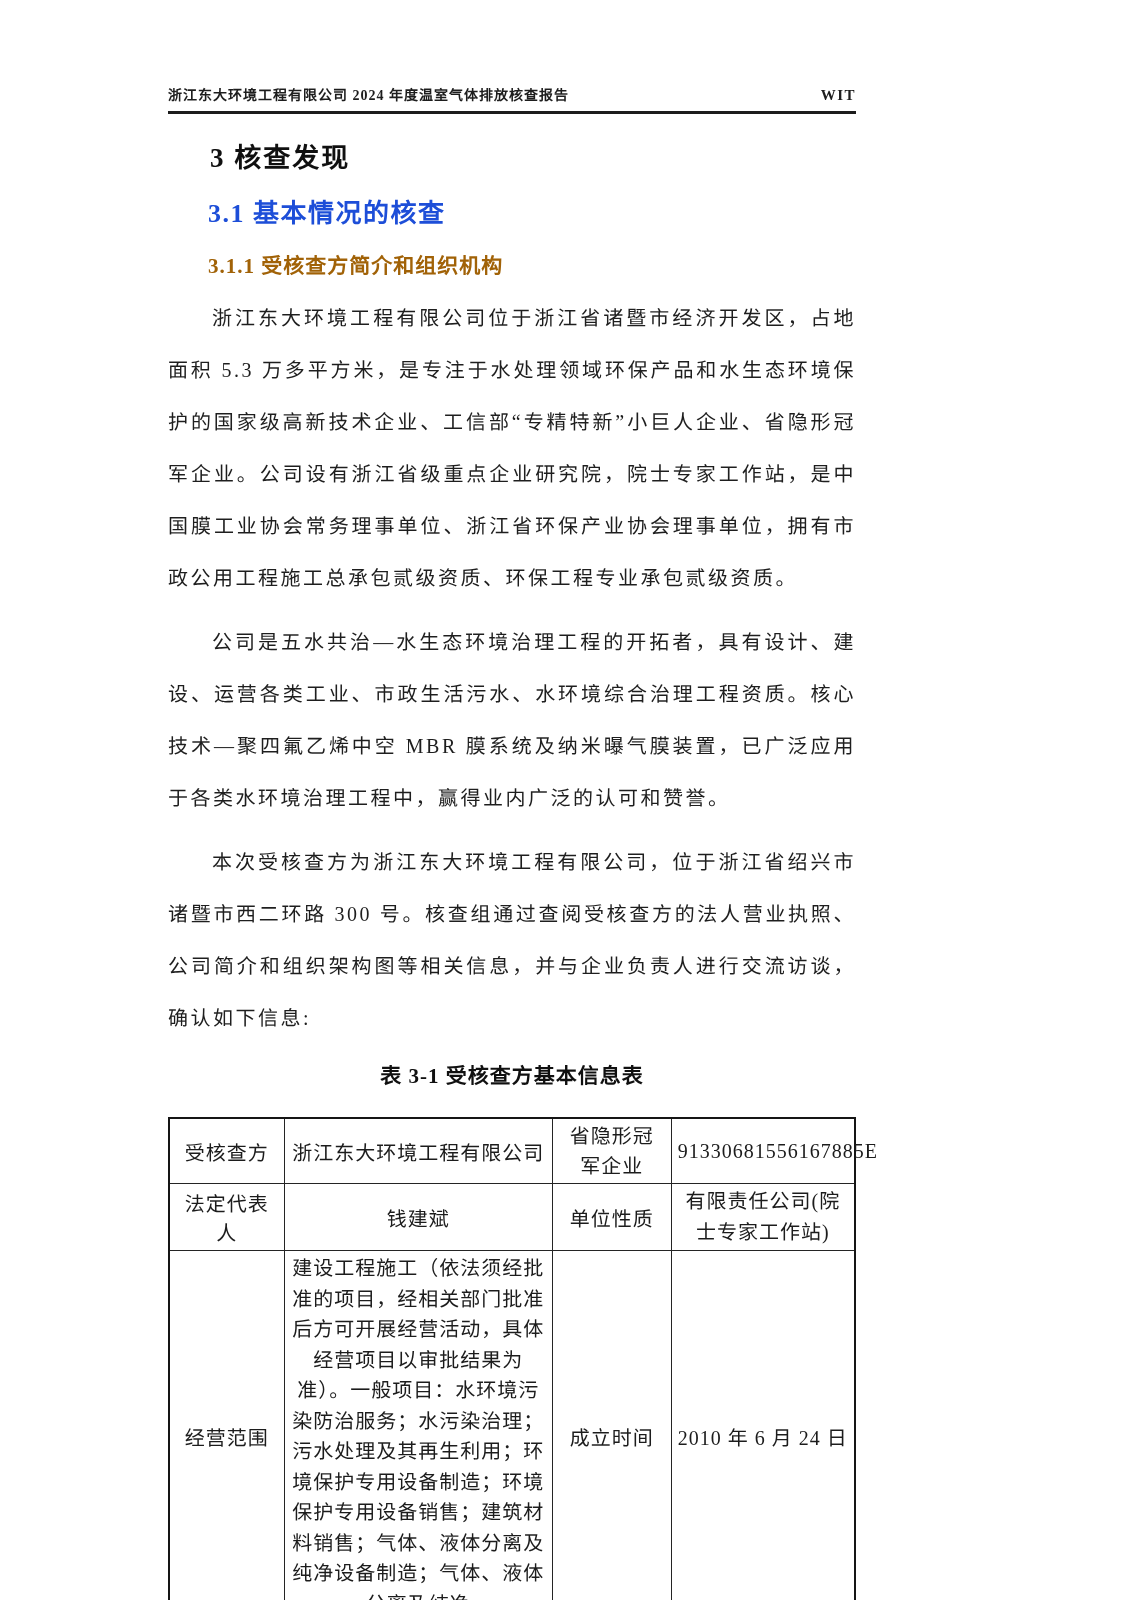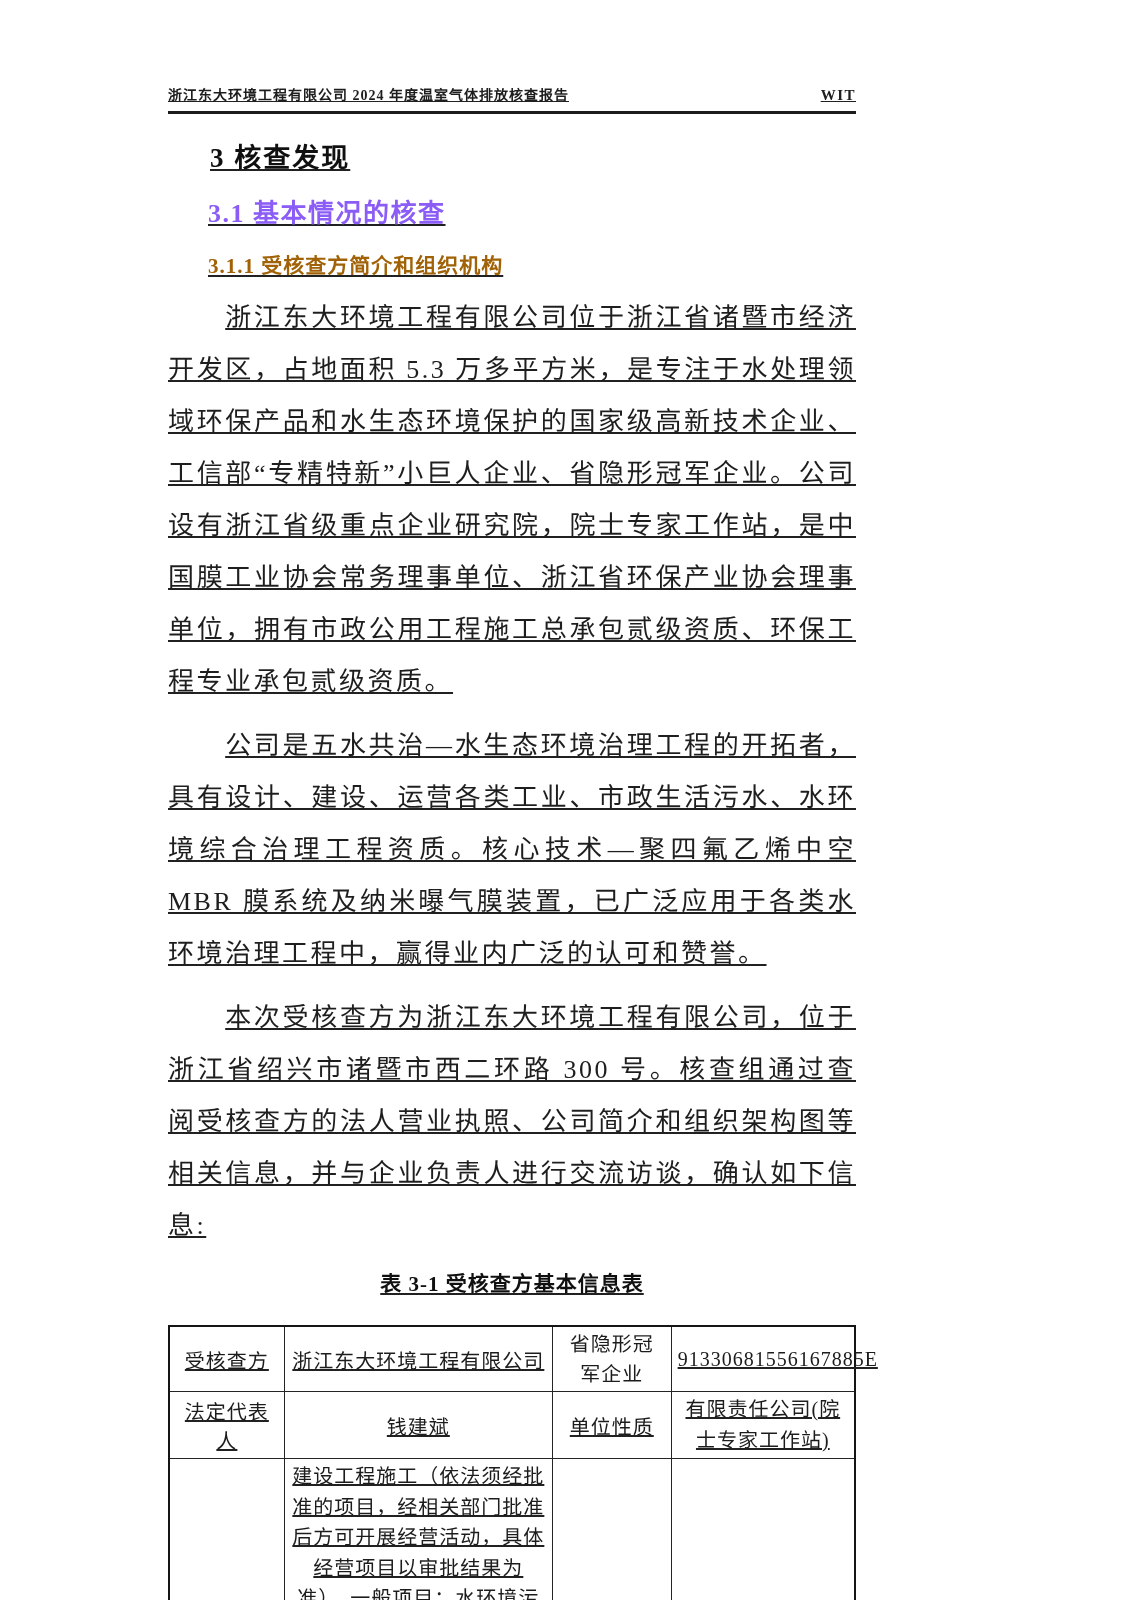--- a/index.html
+++ b/index.html
@@ -8,21 +8,20 @@
     width: 1131px; height: 1600px;
     margin: 0 auto;
     font-family: "Liberation Serif", "DejaVu Serif", serif;
     color: #212121;
     overflow: hidden;
   }
   .page {
     width: 1024px; height: 1600px;
     background: #ffffff;
     position: relative;
-    text-decoration: underline;
   }
   .content { padding: 0 168px; }
 
   
   .doc-header {
     padding-top: 84px;
     padding-bottom: 7px;
     border-bottom: 3px solid #1c1c1c;
     display: flex;
     justify-content: space-between;
@@ -36,33 +35,33 @@
   }
 
   
   h1.sec {
     margin-top: 26px; margin-left: 42px;
     font-size: 27px; line-height: 36px; font-weight: bold; color: #101010;
     letter-spacing: 2px;
   }
   h2.sec {
     margin-top: 20px; margin-left: 40px;
-    font-size: 26px; line-height: 36px; font-weight: bold; color: #8b5cf6;
+    font-size: 26px; line-height: 36px; font-weight: bold; color: #1d4ed8;
     letter-spacing: 1.5px;
   }
   h3.sec {
     margin-top: 20px; margin-left: 40px;
     font-size: 21px; line-height: 28px; font-weight: bold; color: #a16207;
     letter-spacing: 1px;
   }
 
   
   p.body-para {
     margin-top: 12px; margin-bottom: 10px;
-    font-size: 26px; line-height: 52px;
+    font-size: 20px; line-height: 52px;
     letter-spacing: 2.5px;
     text-align: justify;
     text-indent: 2.2em;
     color: #1e1e1e;
   }
 
   
   .table-title {
     margin-top: 17px;
     text-align: center;

